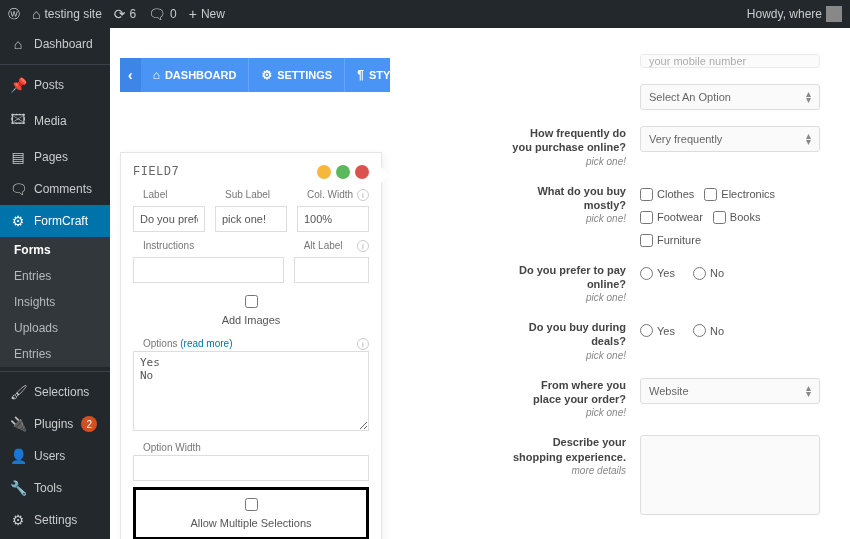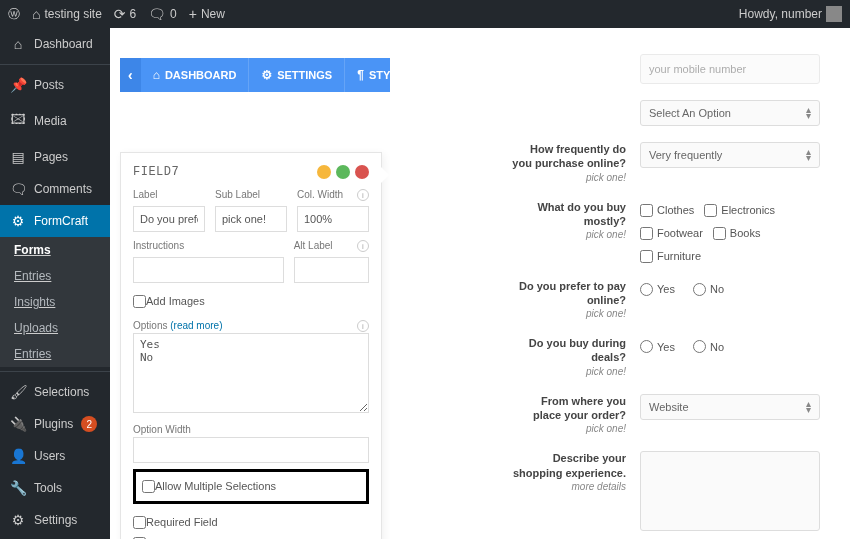--- a/index.html
+++ b/index.html
@@ -8,66 +8,66 @@
 .admin-bar-left, .admin-bar-right { display: flex; align-items: center; gap: 12px; }
 .admin-bar span { color: #ccc; }
 .admin-bar .icon { font-size: 14px; }
 .ab-item { display: flex; align-items: center; gap: 4px; cursor: pointer; }
 
 .wrap { display: flex; height: calc(100vh - 28px); }
 .sidebar { width: 110px; background: #23282d; color: #ccc; font-size: 12px; overflow-y: auto; flex-shrink: 0; }
 .menu-item { display: flex; align-items: center; gap: 8px; padding: 8px 10px; cursor: pointer; color: #ccc; }
 .menu-item.active { background: #0073aa; color: #fff; }
 .menu-item .mi-icon { width: 16px; text-align: center; font-size: 14px; }
-.submenu { background: #32373c; text-decoration: underline; }
+.submenu { background: #32373c; }
 .submenu .sub-item { padding: 6px 10px 6px 14px; cursor: pointer; color: #b4b9be; }
 .submenu .sub-item.active { color: #fff; font-weight: 600; }
 .menu-sep { border-top: 1px solid #3c434a; margin: 4px 0; }
 .plugin-badge { background: #d54e21; color: #fff; border-radius: 50%; width: 16px; height: 16px; display: inline-flex; align-items: center; justify-content: center; font-size: 10px; }
 
 .main { flex: 1; position: relative; background: #fff; overflow: hidden; }
 
 .blue-toolbar { position: absolute; top: 30px; left: 10px; right: 160px; height: 34px; background: #4a94f6; display: flex; align-items: stretch; color: #fff; font-size: 11px; font-weight: 600; }
 .tb-btn { display: flex; align-items: center; gap: 5px; padding: 0 12px; cursor: pointer; border-right: 1px solid rgba(255,255,255,0.15); }
 .tb-btn.back { background: #3d86e8; padding: 0 8px; font-size: 14px; border-right: none; }
 .tb-icon { font-size: 12px; }
 .add-field { position: absolute; top: 30px; right: 10px; height: 34px; background: #5a9ff8; color: #fff; display: flex; align-items: center; gap: 8px; padding: 0 12px; font-size: 11px; font-weight: 600; cursor: pointer; border-radius: 2px; }
 .add-field .chev { border-left: 1px solid rgba(255,255,255,0.3); padding-left: 10px; }
 
 .form-preview { position: absolute; top: 0; left: 280px; right: 10px; bottom: 0; padding: 70px 20px 20px 120px; background: #fff; }
 .form-row { display: flex; margin-bottom: 16px; align-items: flex-start; }
 .form-label { width: 130px; text-align: right; padding-right: 14px; font-size: 11px; color: #444; font-weight: 600; line-height: 1.3; }
 .form-label .subt { display: block; font-style: italic; color: #888; font-weight: 400; font-size: 10px; }
 .form-control { flex: 1; }
-.form-control select, .form-control input[type=text] { width: 100%; height: 30px; border: 1px solid #ddd; border-radius: 3px; padding: 0 8px; font-size: 11px; color: #666; background: #fafafa; }
+.form-control select, .form-control input[type=text] { width: 100%; height: 14px; border: 1px solid #ddd; border-radius: 3px; padding: 0 8px; font-size: 11px; color: #666; background: #fafafa; }
 .form-control textarea { width: 100%; height: 80px; border: 1px solid #ddd; border-radius: 3px; padding: 6px; font-size: 11px; resize: none; background: #fafafa; }
 .select-like { width: 100%; height: 26px; border: 1px solid #ddd; border-radius: 3px; padding: 0 8px; font-size: 11px; color: #666; display: flex; align-items: center; justify-content: space-between; background: #fafafa; }
 .select-chev { color: #888; font-size: 10px; display:flex; flex-direction:column; line-height:6px;}
 .check-group { display: flex; gap: 10px; flex-wrap: wrap; padding-top: 4px; }
 .check-item { display: flex; align-items: center; gap: 4px; font-size: 11px; color: #555; }
 .check-item input { margin: 0; }
 .radio-group { display: flex; gap: 18px; padding-top: 4px; }
 .radio-item { display: flex; align-items: center; gap: 4px; font-size: 11px; color: #555; }
 
 .field-panel { position: absolute; top: 124px; left: 10px; width: 262px; background: #fff; border: 1px solid #e5e5e5; box-shadow: 2px 2px 8px rgba(0,0,0,0.06); padding: 12px; z-index: 10; }
 .field-panel::after { content: ""; position: absolute; top: 14px; right: -8px; width: 0; height: 0; border-top: 8px solid transparent; border-bottom: 8px solid transparent; border-left: 8px solid #fff; }
 .fp-head { display: flex; justify-content: space-between; align-items: center; margin-bottom: 10px; font-family: Liberation Mono, monospace; }
 .fp-title { font-size: 12px; color: #666; letter-spacing: 0.5px; }
 .fp-icons { display: flex; gap: 5px; }
 .fp-icon { width: 14px; height: 14px; border-radius: 50%; cursor: pointer; }
 .fp-icon.min { background: #f6b73c; }
 .fp-icon.plus { background: #5cb85c; }
 .fp-icon.close { background: #d9534f; }
 .fp-row { display: flex; gap: 10px; margin-bottom: 4px; }
 .fp-col { flex: 1; }
-.fp-lbl { font-size: 10px; color: #777; display: block; margin-bottom: 2px; }
+.fp-lbl { font-size: 10px; color: #777; display: block; margin-bottom: 2px; margin-left: 10px; }
 .fp-lbl .info { float: right; color: #aaa; cursor: help; width:12px; height:12px; border:1px solid #ccc; border-radius:50%; font-size:8px; display:inline-flex; align-items:center; justify-content:center;}
 .fp-input { width: 100%; height: 26px; border: 1px solid #ddd; padding: 0 6px; font-size: 11px; color: #555; }
 .fp-textarea { width: 100%; height: 80px; border: 1px solid #ddd; padding: 4px 6px; font-size: 11px; color: #555; resize: both; }
-.fp-check { display: flex; align-items: flex-start; font-size: 11px; color: #555; padding: 4px 0; }
+.fp-check { display: flex; align-items: center; gap: 6px; font-size: 11px; color: #555; padding: 4px 0; flex-direction: column; }
 .fp-check input { margin: 0; }
 .fp-link { color: #0073aa; }
 .fp-sec { margin-top: 8px; }
 .highlight-box { border: 3px solid #000; padding: 4px 6px; margin-top: 6px; }
 .avatar { width: 16px; height: 16px; background: #888; display: inline-block; }
 </style>
 </head>
 <body>
 
 <div class="admin-bar">
@@ -85,21 +85,21 @@
         <span class="icon">🗨</span> 
         <span>0</span>
       </span>
     <span class="ab-item">
         <span class="icon">+</span> 
         <span>New</span>
       </span>
   </div>
   <div class="admin-bar-right">
     <span class="ab-item">
-        <span>Howdy, number</span> 
+        <span>Howdy, where</span> 
         <span class="avatar"></span>
       </span>
   </div>
 </div>
 
 <div class="wrap">
   <div class="sidebar">
     <div class="menu-item">
         <span class="mi-icon">⌂</span>
         <span>Dashboard</span>

